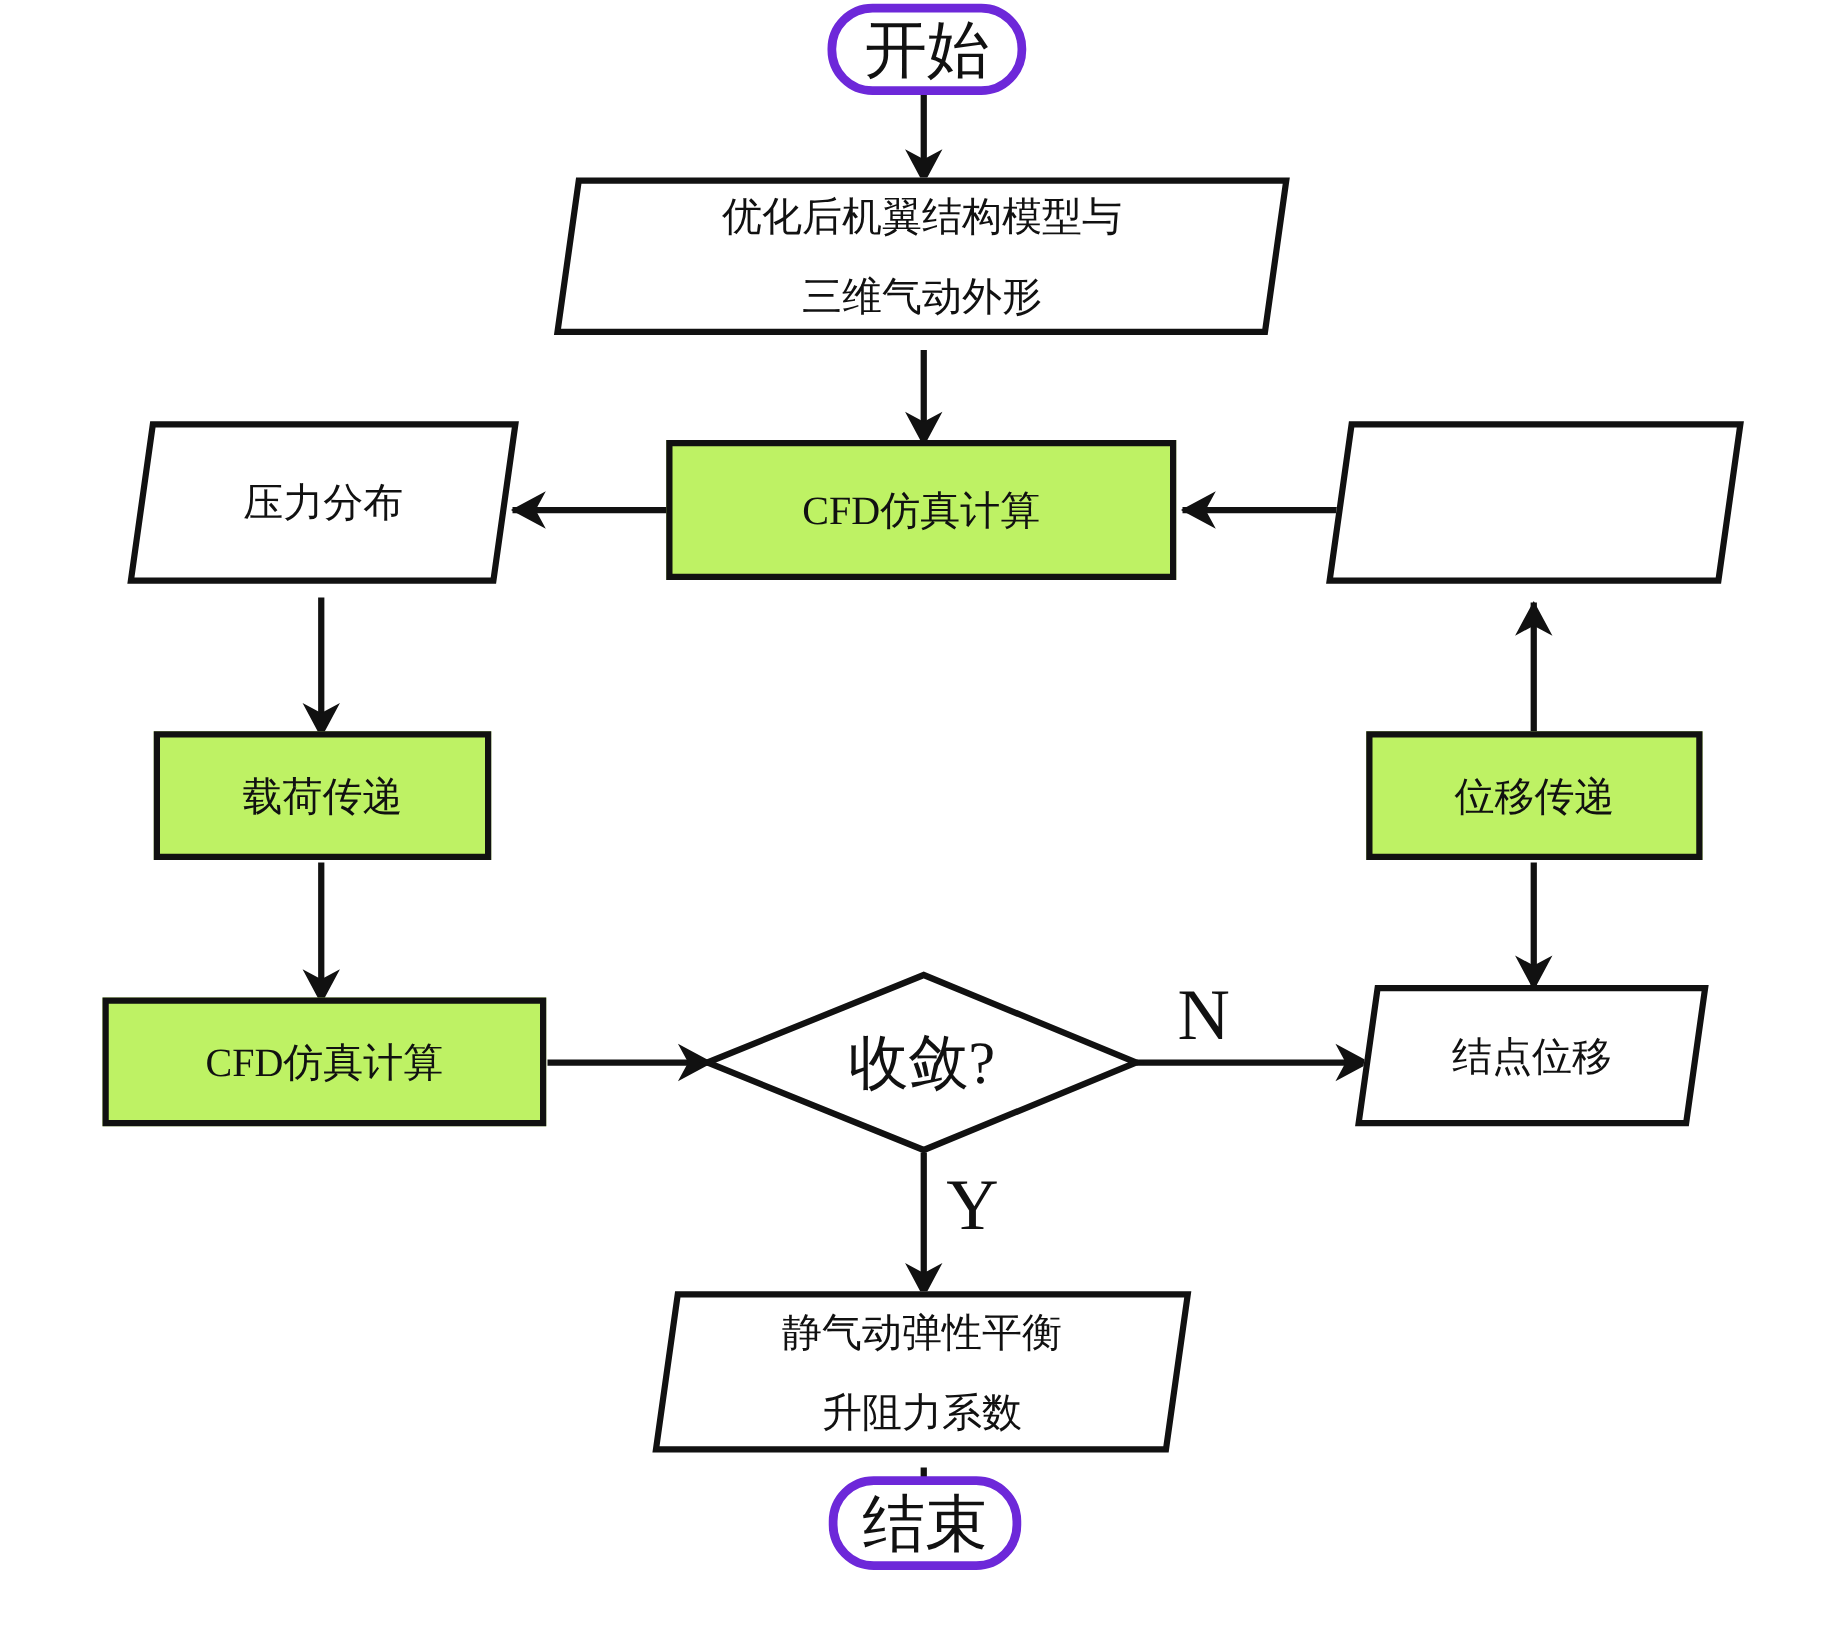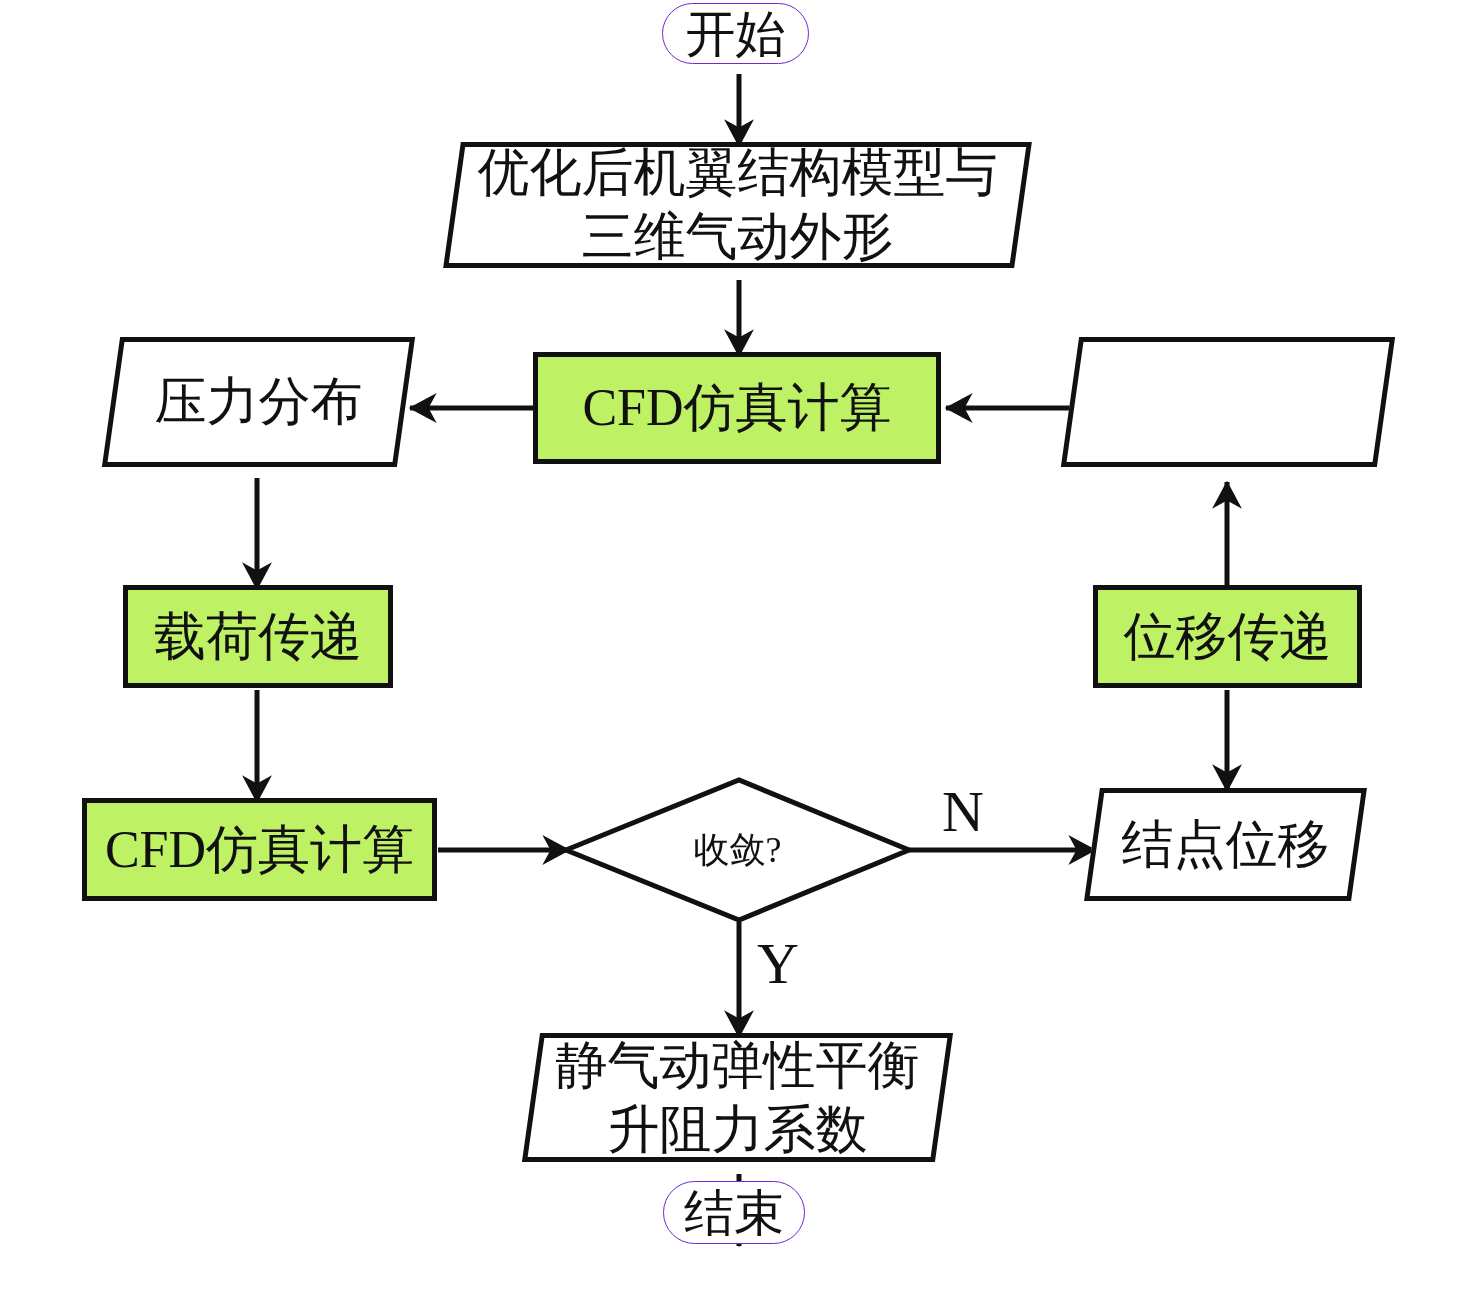--- a/index.html
+++ b/index.html
@@ -3,38 +3,38 @@
 <meta charset="utf-8">
 <style>
   html,body{margin:0;padding:0;background:#fff;}
   .canvas{
     position:relative;width:1476px;height:1315px;background:#ffffff;
     font-family:"Liberation Serif","DejaVu Serif",serif;color:#111;overflow:hidden;
   }
   .overlay{position:absolute;left:0;top:0;width:1476px;height:1315px;}
   .node{
     position:absolute;display:flex;align-items:center;justify-content:center;
-    text-align:center;font-size:52px;line-height:64px;color:#111;
+    text-align:center;font-size:32px;line-height:64px;color:#111;
     white-space:pre-line;z-index:2;
   }
   .terminator{
-    border:1px solid #6d28d9;border-radius:36px;background:#fff;font-size:50px;
+    border:7px solid #6d28d9;border-radius:36px;background:#fff;font-size:50px;
   }
   .rect{
     border:5px solid #111;background:#bef264;
   }
   .pgram{background:transparent;border:none;}
   .pgram-shape{
     position:absolute;inset:0;border:5px solid #111;background:#fff;
     transform:skewX(-8deg);
   }
   .pgram-label{position:relative;z-index:1;}
   .diamond-label{
     position:absolute;display:flex;align-items:center;justify-content:center;
-    font-size:36px;z-index:2;
+    font-size:48px;z-index:2;
   }
   .edge-label{
     position:absolute;font-size:58px;line-height:58px;z-index:3;
   }
 </style>
 </head>
 <body>
 
 <div class="canvas">
 

